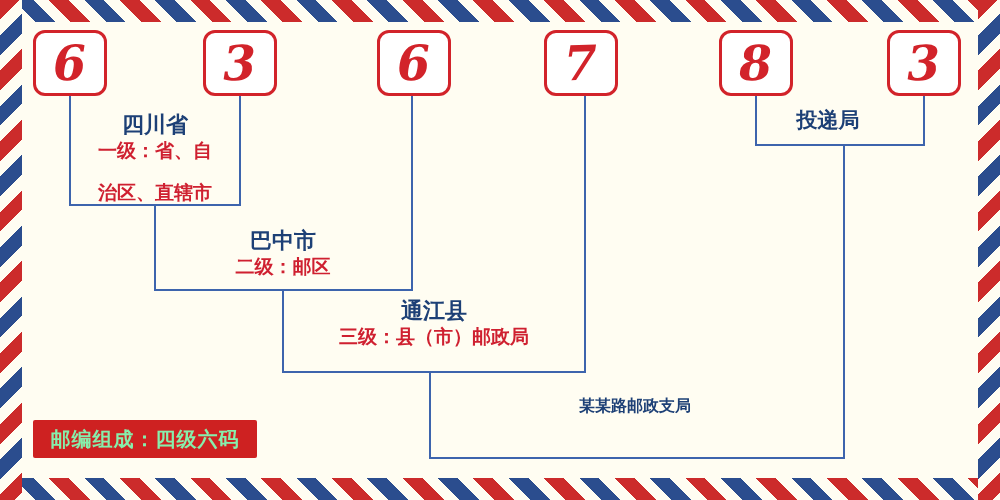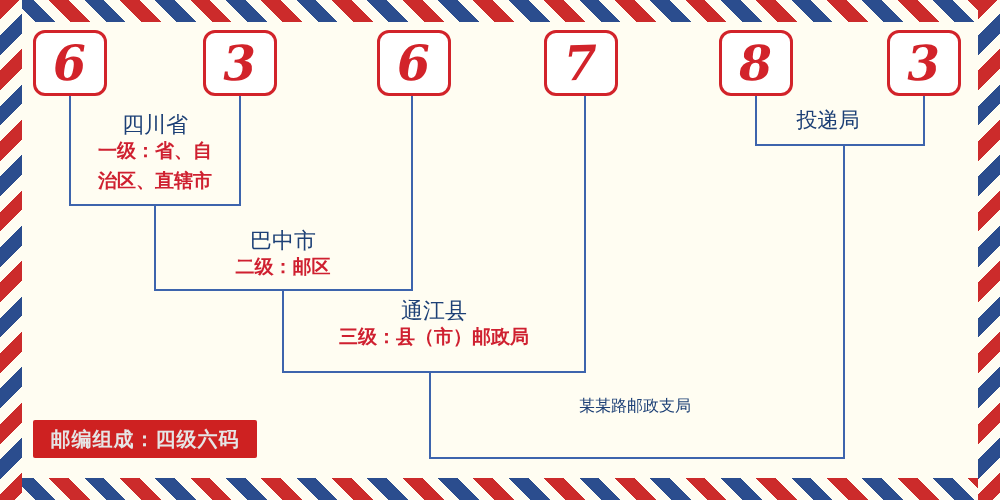--- a/index.html
+++ b/index.html
@@ -44,32 +44,32 @@
     transform:rotate(-2deg);
   }
 
   
   .vline { position:absolute; width:2px; background:#3d64ad; z-index:1; }
   .hline { position:absolute; height:2px; background:#3d64ad; z-index:1; }
 
   
   .label-group { position:absolute; text-align:center; z-index:2; }
   .label-name {
-    color:#1d4076; font-weight:normal; font-size:22px; line-height:1.2;
+    color:#1d4076; font-weight:bold; font-size:22px; line-height:1.2;
   }
   .label-name.small { font-size:16px; }
   .label-desc {
     color:#cf2030; font-weight:600; font-size:19px; line-height:1.35;
   }
-  .label-desc.cont { margin-top:4px;text-align:center; }
+  .label-desc.cont { margin-top:16px;text-align:center; }
 
   
   .footer-badge {
     position:absolute; left:33px; top:420px; width:224px; height:38px;
-    background:#ce2121; color:#e5e5e5; font-size:20px; font-weight:bold;
+    background:#ce2121; color:#86efac; font-size:20px; font-weight:bold;
     display:flex; align-items:center; justify-content:center;
     border-radius:2px; z-index:2; letter-spacing:1px;
   }
 </style>
 </head>
 <body>
 
 <div class="envelope">
 
   <div class="stripe top"></div>

